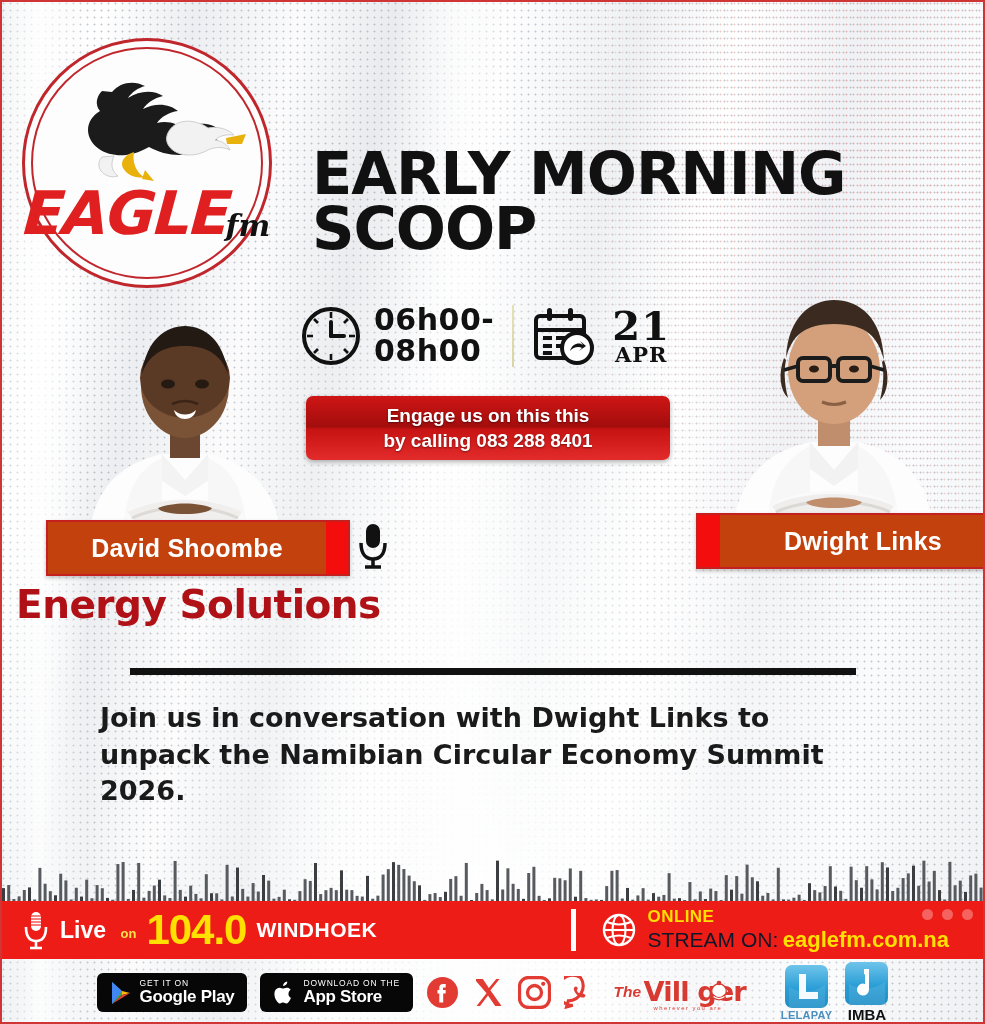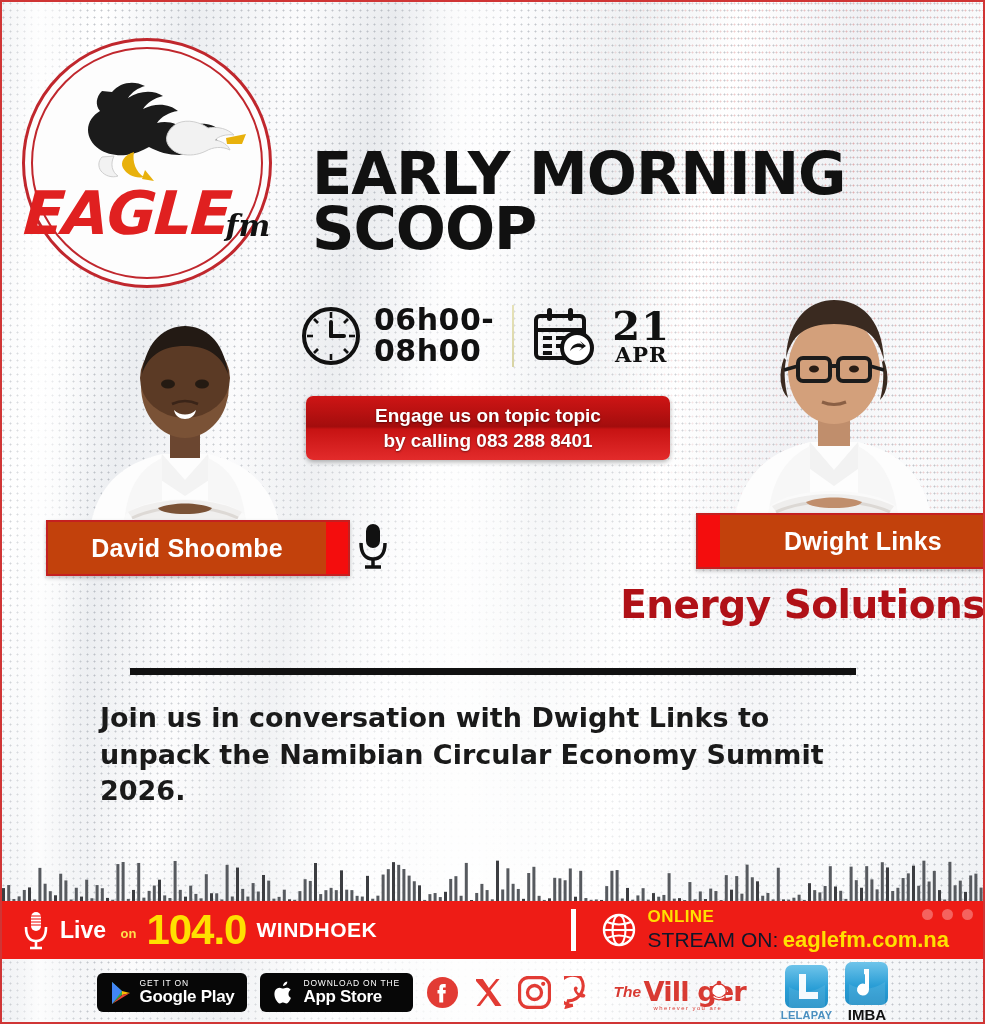--- a/index.html
+++ b/index.html
@@ -75,21 +75,21 @@
     box-shadow:0 2px 4px rgba(0,0,0,.22);display:flex;align-items:stretch;}
   .plate .fill{flex:1;background:#c2410c;display:flex;align-items:center;justify-content:center;}
   .plate .accent{width:22px;background:#f40d0d;}
   .plate span.nm{color:#fff;font-weight:700;font-size:25px;letter-spacing:.2px;}
   .plate-left{left:46px;top:520px;width:300px;}
   .plate-right{left:696px;top:513px;width:308px;}
 
   .mic-between{position:absolute;left:355px;top:522px;width:36px;height:48px;z-index:21;}
 
   
-  .topic{position:absolute;left:0;right:0;top:584px;text-align:right;z-index:14;}
+  .topic{position:absolute;left:16px;right:0;top:584px;text-align:left;z-index:14;}
   .topic div{font-family:"DejaVu Sans",sans-serif;font-weight:700;font-size:39px;line-height:1.07;
     color:#b01117;letter-spacing:-.5px;}
   .rule{position:absolute;left:130px;top:668px;width:726px;height:7px;background:#111;z-index:14;}
 
   
   .blurb{position:absolute;left:100px;top:700px;width:772px;z-index:14;
     font-family:"DejaVu Sans",sans-serif;font-weight:700;font-size:27px;line-height:1.36;
     color:#1a1a1a;text-align:justify;}
   .blurb .last{text-align:left;}
 
@@ -259,21 +259,21 @@
       <circle cx="45" cy="42" r="15" fill="#fff" stroke="#111" stroke-width="4"></circle>
       <path d="M38 45 C40 37 48 36 51 39 L48 35 L54 40 L47 45 L50 42 C47 40 41 41 38 45 Z" fill="#111"></path>
     </svg>
     <div class="date">
       <div class="d">21</div>
       <div class="m">APR</div>
     </div>
   </div>
 
   <div class="engage">
-    <div>Engage us on topic topic</div>
+    <div>Engage us on this this</div>
     <div>by calling 083 288 8401</div>
   </div>
 
   <div class="plate plate-left">
     <div class="fill">
         <span class="nm">David Shoombe</span>
       </div>
     <div class="accent"></div>
   </div>
 

